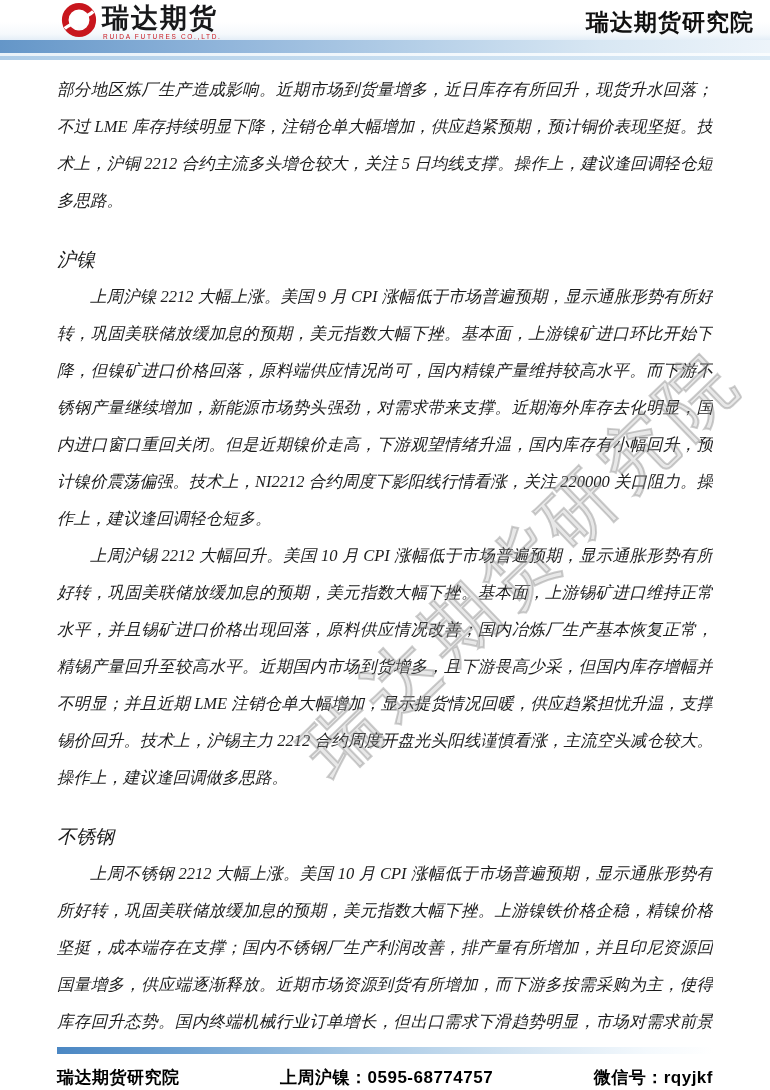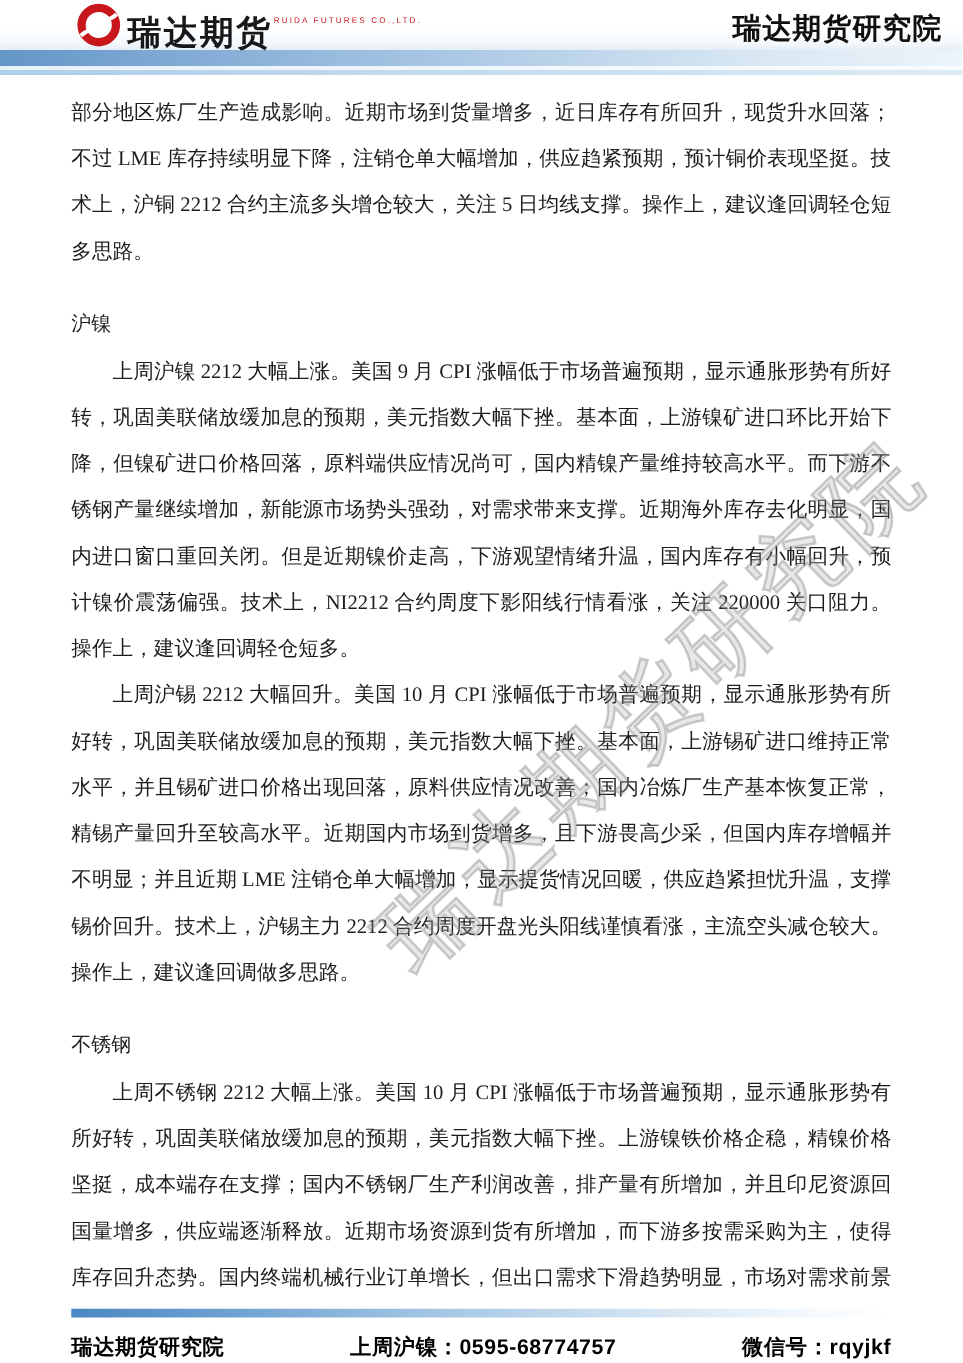--- a/index.html
+++ b/index.html
@@ -23,21 +23,21 @@
     padding: 0 10px 0 60px;
     background: linear-gradient(180deg, #ffffff 55%, #f5f9fc 85%, #e4eef7 100%);
   }
   .brand {
     display: flex;
     align-items: flex-end;
     gap: 4px;
     padding-bottom: 0px;
   }
   .brand svg { display: block; margin-bottom: 1px; }
-  .brand-text { display: flex; flex-direction: row; }
+  .brand-text { display: flex; flex-direction: column; }
   .brand-cn {
     font-family: "Liberation Sans", "DejaVu Sans", sans-serif;
     font-weight: 700;
     font-size: 27px;
     line-height: 28px;
     letter-spacing: 2px;
     color: #17181a;
   }
   .brand-en {
     font-family: "Liberation Sans", "DejaVu Sans", sans-serif;
@@ -92,25 +92,26 @@
     position: relative;
     z-index: 1;
     margin: 0 57px;
     padding-top: 11px;
     width: 656px;
     height: 972px;
     overflow: hidden;
     font-size: 16.5px;
     line-height: 37px;
     text-align: justify;
+    font-style: italic;
   }
   .report-body p { margin: 0; }
   .report-body p.indented { text-indent: 2em; }
   .section-heading {
-    font-size: 16px;
+    font-size: 19px;
     font-weight: 400;
     line-height: 37px;
     margin: 22px 0 0 0;
   }
 
   
   .page-footer {
     position: absolute;
     left: 57px;
     right: 57px;

